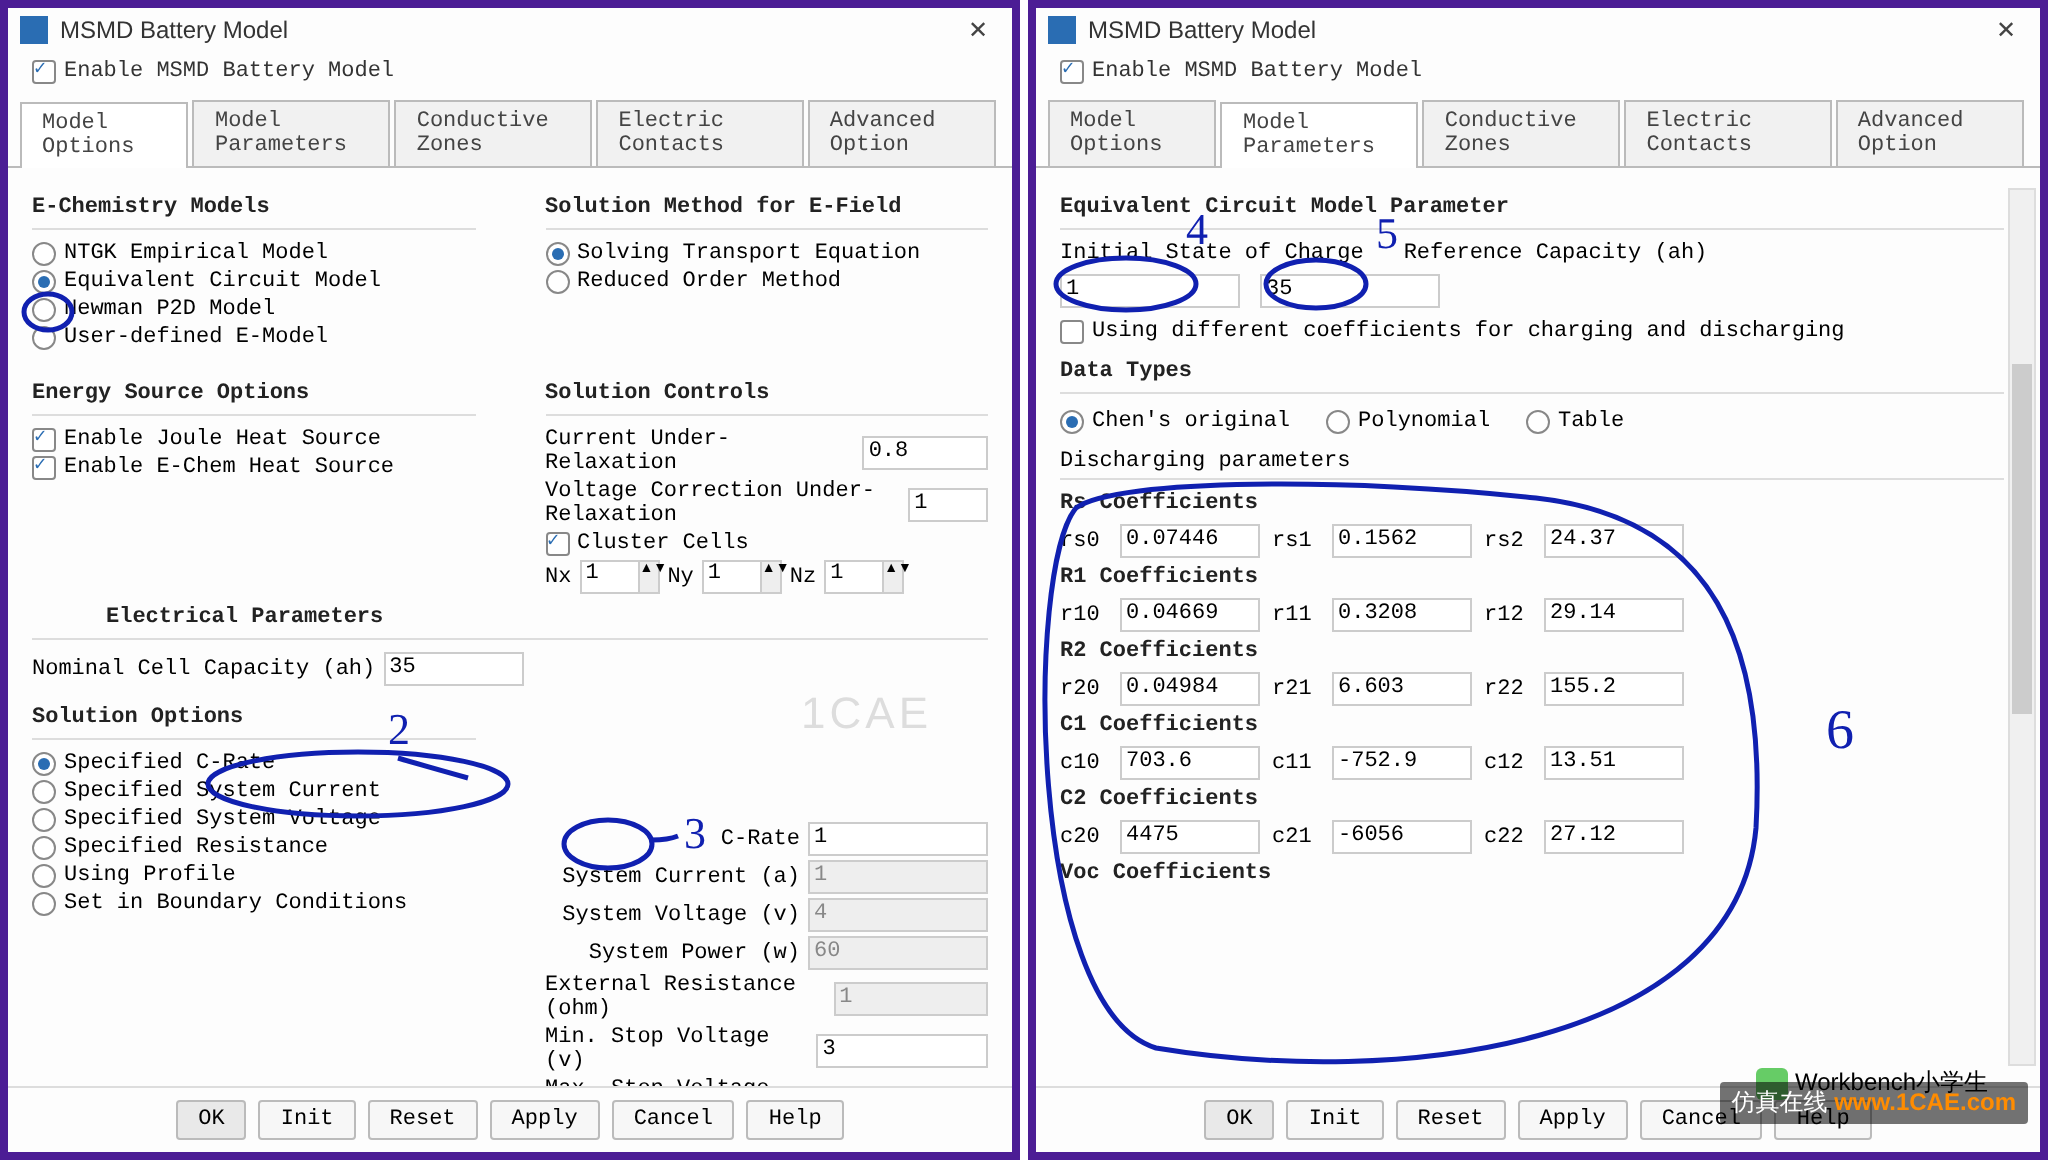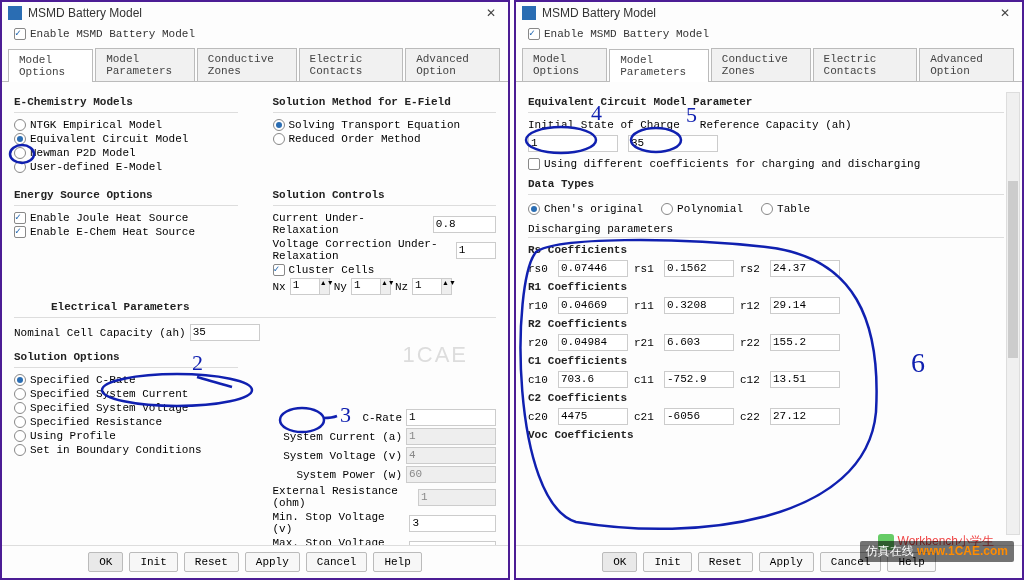--- a/index.html
+++ b/index.html
@@ -7,21 +7,21 @@
     margin: 0;
     font-family: "Courier New", monospace;
     font-size: 11px;
     background: #fff;
     display: flex;
     position: relative;
     width: 1024px;
     height: 580px;
   }
   .window {
-    border: 2px solid #4c1d95;
+    border: 4px solid #4c1d95;
     background: #fdfdfd;
     display: flex;
     flex-direction: column;
     flex: 1;
     min-width: 0;
   }
   .title-bar {
     display: flex;
     align-items: center;
     padding: 4px 6px;
@@ -137,21 +137,21 @@
   .scrollbar .thumb {
     position: absolute; top: 20%; left: 1px; right: 1px; height: 40%;
     background: #ccc;
   }
   .watermark1 {
     position: absolute; color: #ddd; font-family: Arial; font-size: 22px;
     right: 40px; top: 260px; letter-spacing: 2px;
   }
   .watermark2 {
     position: absolute; font-family: Arial; font-size: 12px;
-    right: 30px; bottom: 30px; color: #ef4444; display: flex; align-items: center; gap: 4px;
+    right: 30px; bottom: 30px; color: #000000; display: flex; align-items: center; gap: 4px;
   }
   .watermark2 .ico { width:16px;height:16px;background:#6c6;border-radius:3px; }
   .watermark3 {
     position: absolute; font-family: Arial; font-size: 12px;
     right: 10px; bottom: 18px; color: #fff; background: rgba(0,0,0,.55);
     padding: 2px 6px; border-radius: 2px;
   }
   .watermark3 b { color: #ff8c00; }
   
   .ann {

